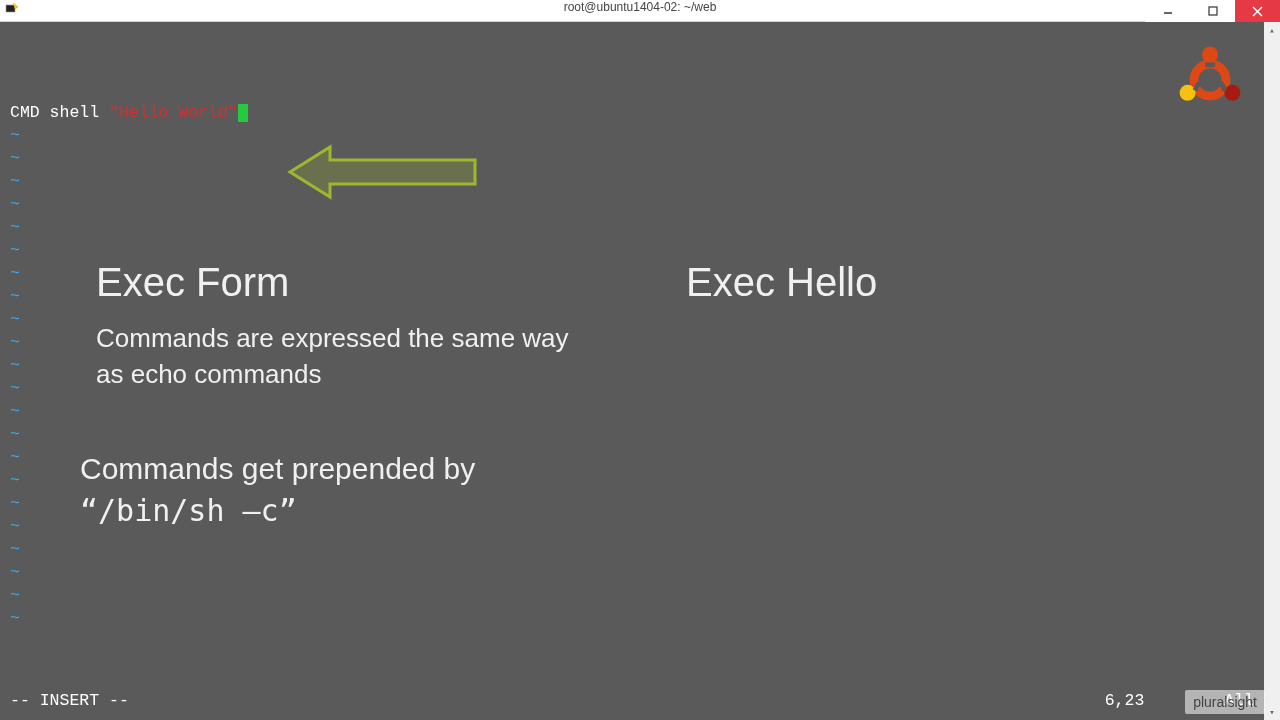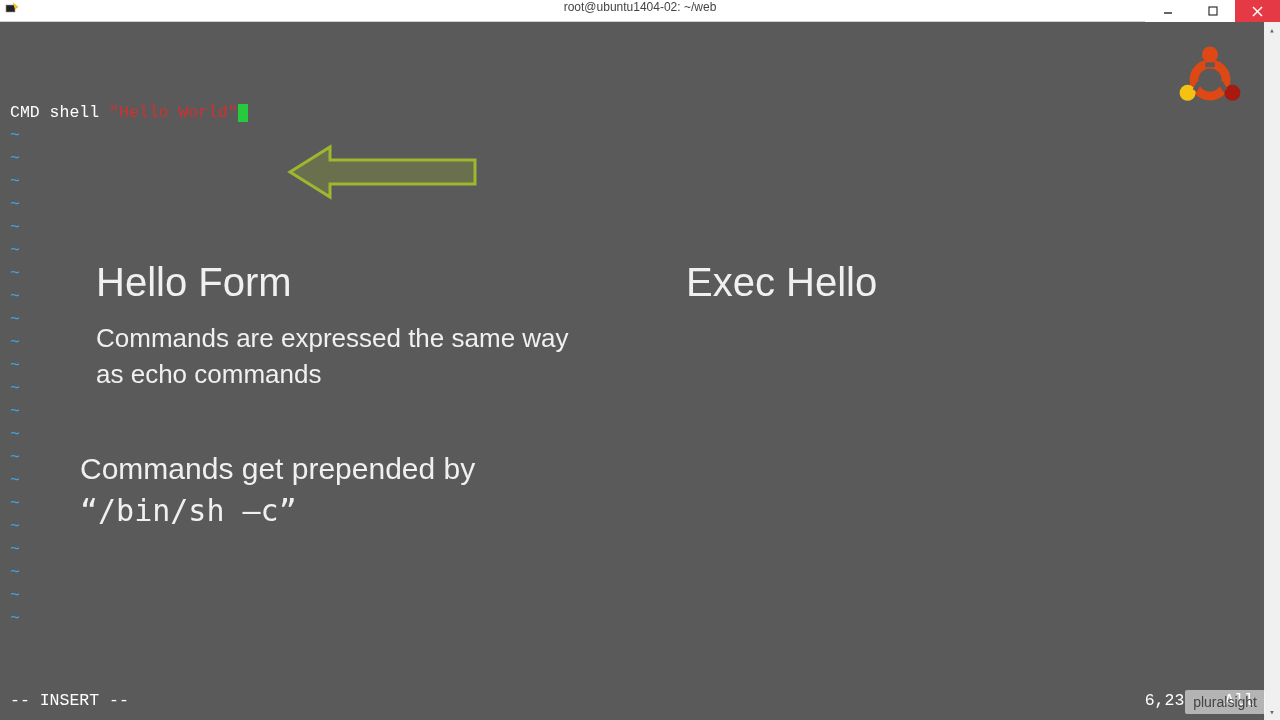--- a/index.html
+++ b/index.html
@@ -78,21 +78,21 @@
   .status-bar {
     position: absolute;
     bottom: 8px;
     left: 10px;
     right: 26px;
     color: #fff;
     font-size: 16.5px;
     display: flex;
     justify-content: space-between;
   }
-  .status-right { display: flex; gap: 40px; }
+  .status-right { display: flex; gap: 80px; }
   .ubuntu-logo {
     position: absolute;
     top: 40px;
     right: 30px;
     width: 80px;
     height: 80px;
   }
   .arrow-annotation {
     position: absolute;
     top: 142px;
@@ -254,20 +254,20 @@
     <rect x="60" y="55" width="12" height="6" fill="#5a5a5a" transform="rotate(60 66 58)"></rect>
   </svg>
 </div>
 
 <div class="arrow-annotation">
   <svg viewBox="0 0 200 60">
     <path d="M 10 30 L 50 5 L 50 18 L 195 18 L 195 42 L 50 42 L 50 55 Z" fill="#8a9a3a" fill-opacity="0.35" stroke="#9db82f" stroke-width="3"></path>
   </svg>
 </div>
 
-<div class="overlay-text shell-title">Hello Form</div>
+<div class="overlay-text shell-title">Exec Form</div>
 <div class="overlay-text exec-title">Exec Hello</div>
 <div class="overlay-text shell-desc1">Commands are expressed the same way as echo commands</div>
 <div class="overlay-text shell-desc2">
   <span>Commands get prepended by </span><span class="mono-inline">“/bin/sh –c”</span>
 </div>
 
 <div class="watermark">pluralsight</div>
 
 </body></html>

